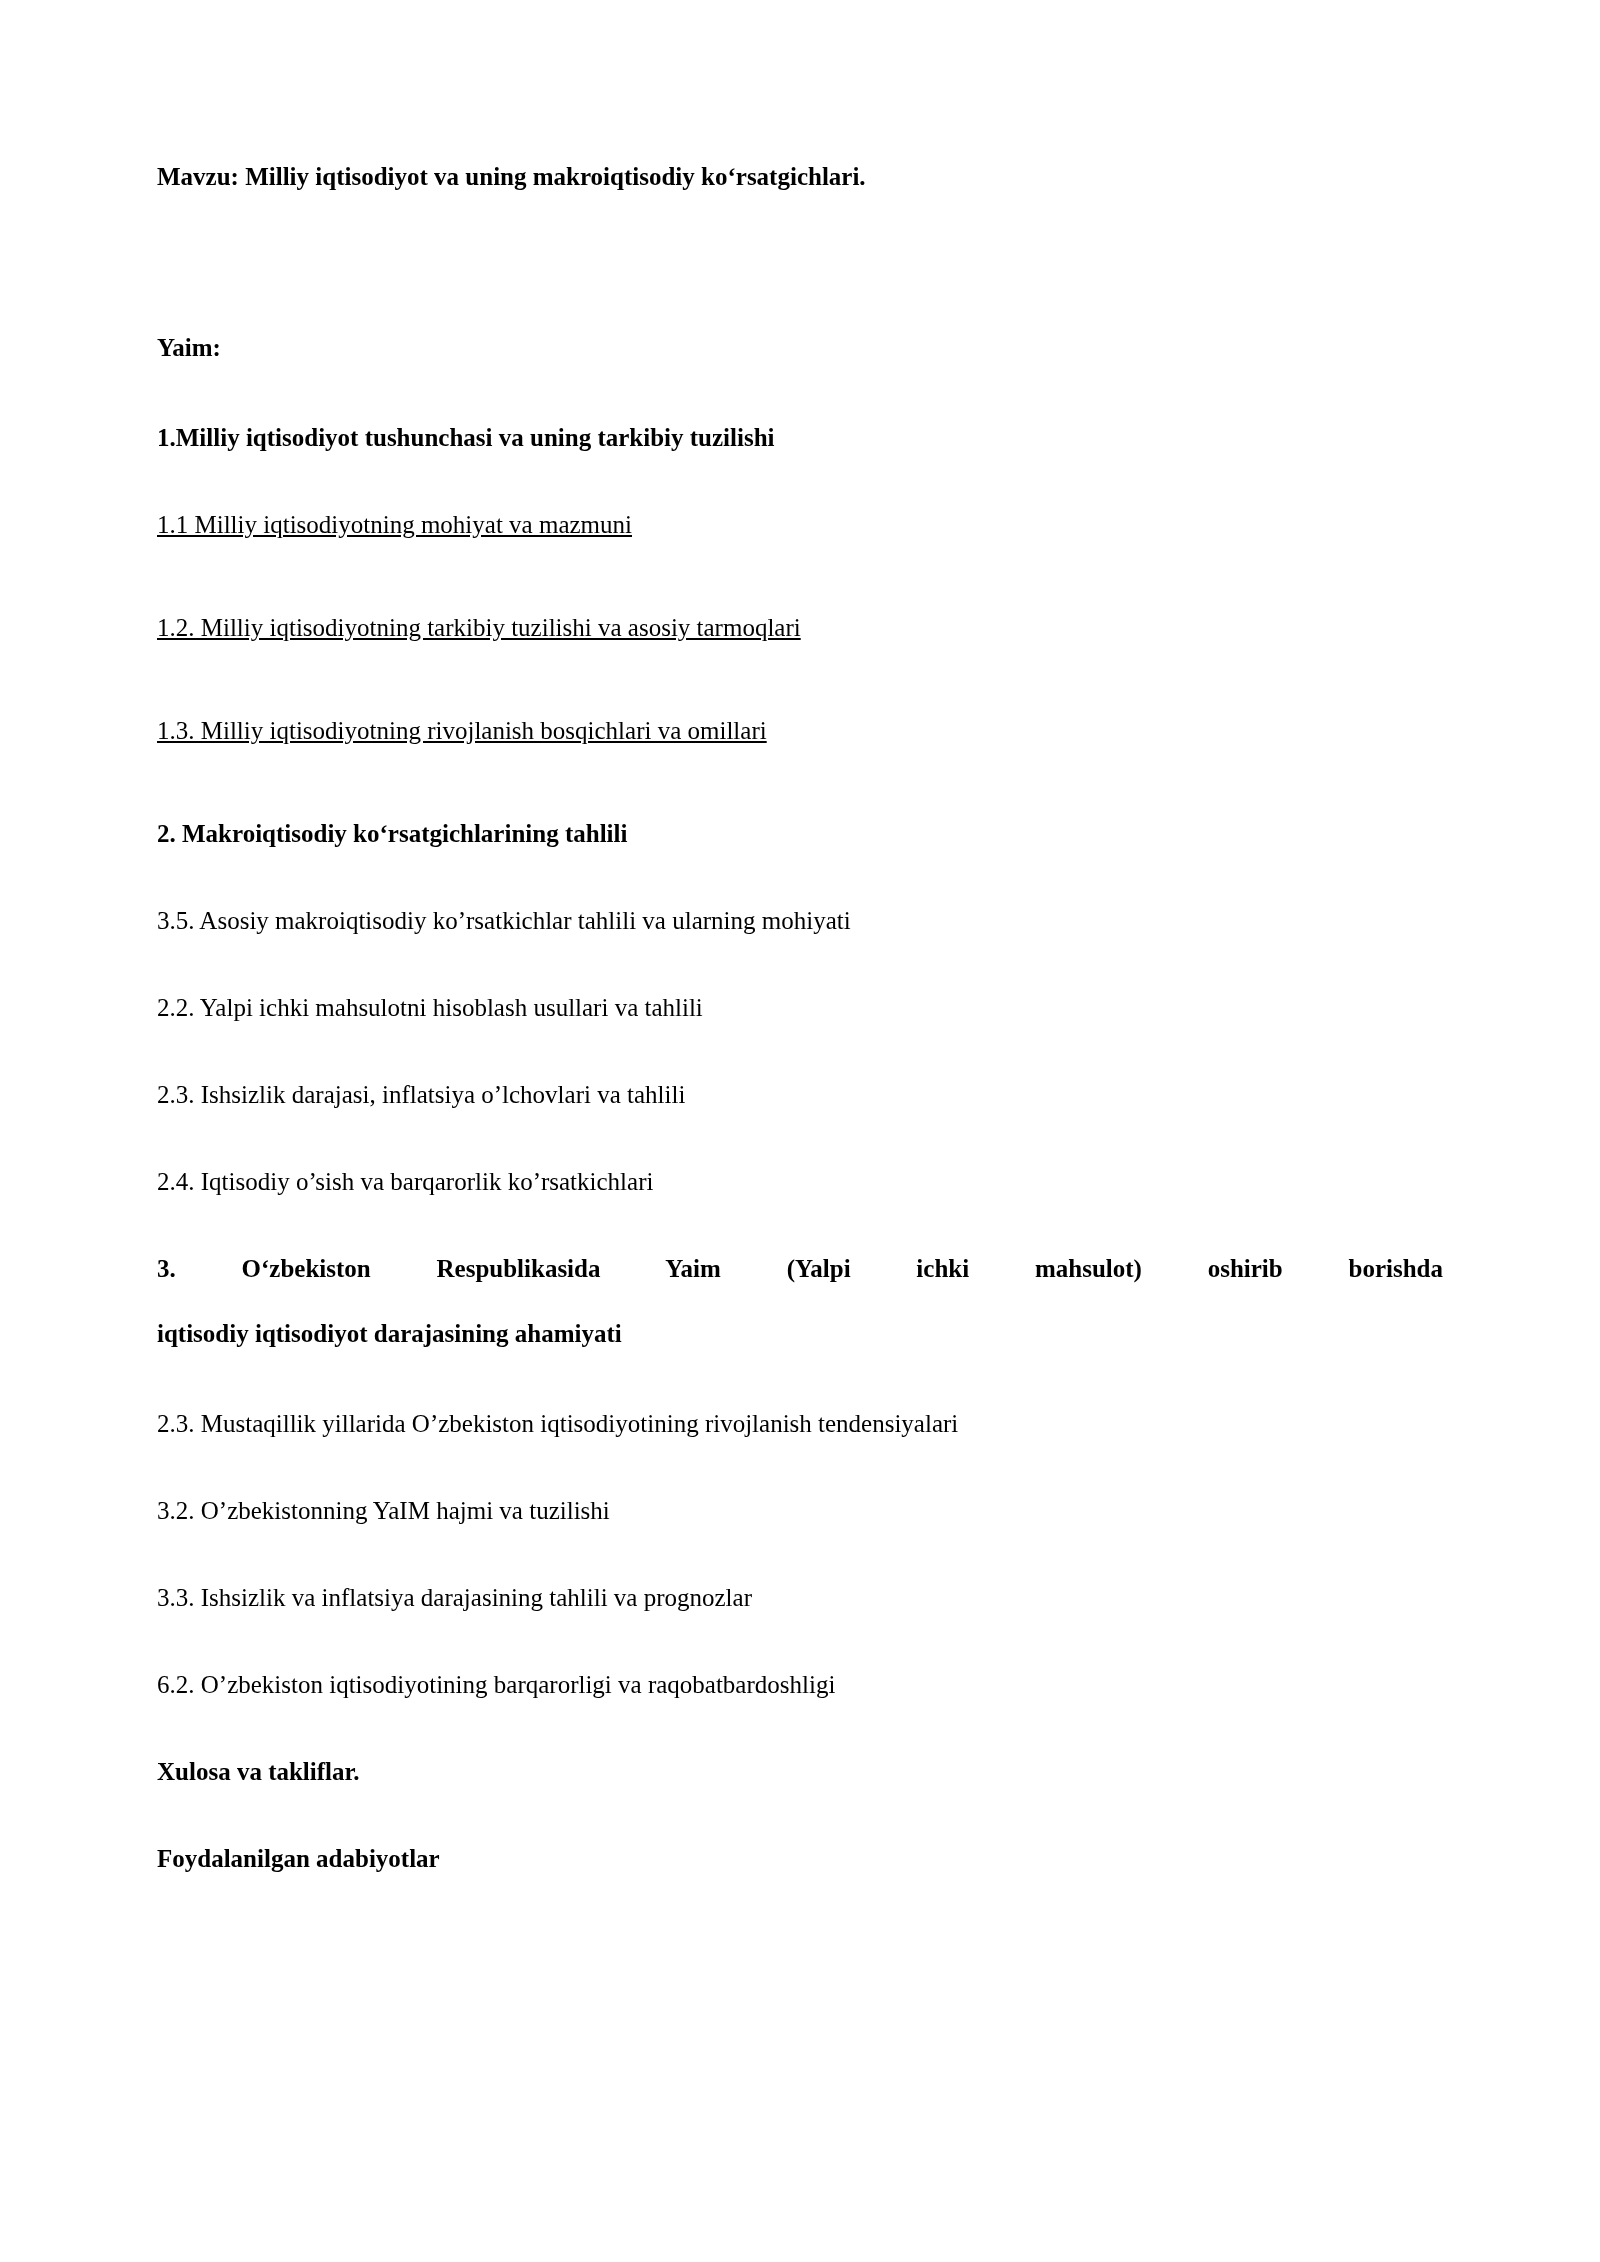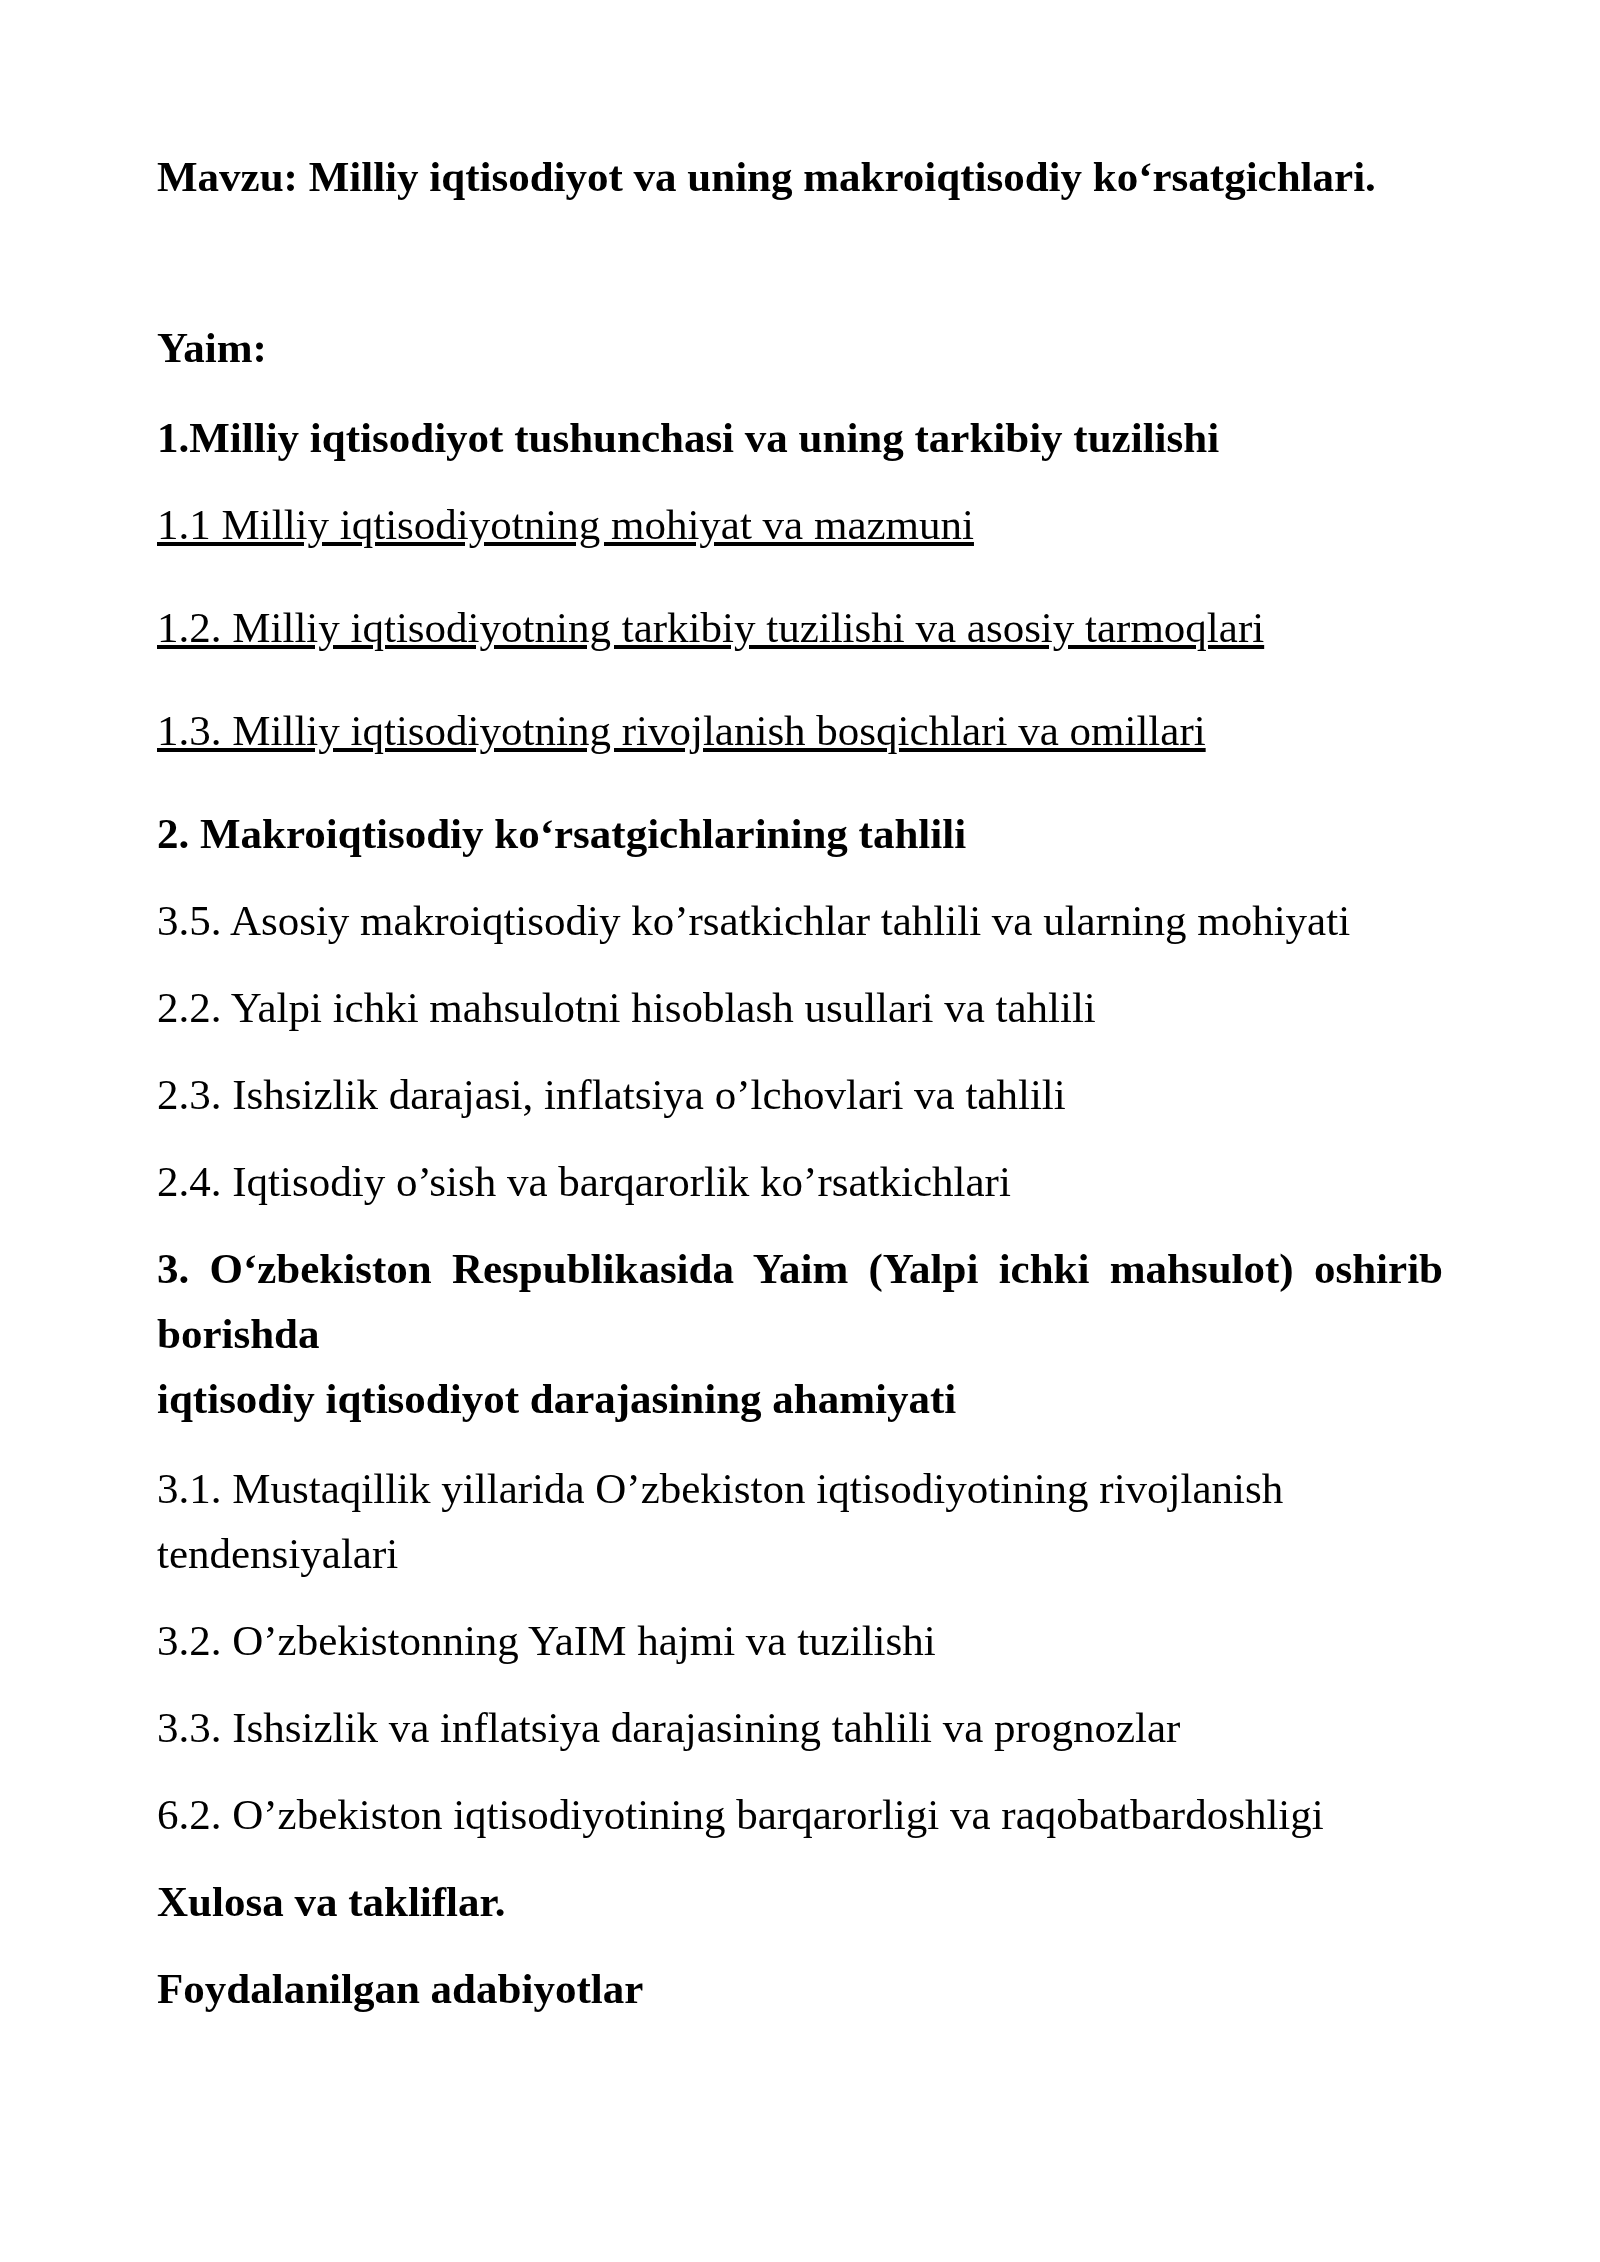--- a/index.html
+++ b/index.html
@@ -8,21 +8,21 @@
     background: #ffffff;
   }
   .page {
     position: relative;
     box-sizing: border-box;
     width: 1600px;
     height: 2262px;
     background: #ffffff;
     color: #000000;
     font-family: "Liberation Serif", "DejaVu Serif", serif;
-    font-size: 43px;
+    font-size: 25px;
     line-height: 65px;
     padding: 144px 157px 0 157px;
     overflow: hidden;
   }
   .page p {
     margin: 0 0 22px 0;
     text-align: left;
   }
   .bold { font-weight: bold; }
   .title { margin-bottom: 106px !important; }
@@ -64,21 +64,21 @@
 
   <p>2.3. Ishsizlik darajasi, inflatsiya o’lchovlari va tahlili</p>
 
   <p>2.4. Iqtisodiy o’sish va barqarorlik ko’rsatkichlari</p>
 
   <p class="bold two-line">
     <span class="l1">3. Oʻzbekiston Respublikasida Yaim (Yalpi ichki mahsulot) oshirib borishda</span>
     <span class="l2">iqtisodiy iqtisodiyot darajasining ahamiyati</span>
   </p>
 
-  <p>3.1. Mustaqillik yillarida O’zbekiston iqtisodiyotining rivojlanish tendensiyalari</p>
+  <p>2.3. Mustaqillik yillarida O’zbekiston iqtisodiyotining rivojlanish tendensiyalari</p>
 
   <p>3.2. O’zbekistonning YaIM hajmi va tuzilishi</p>
 
   <p>3.3. Ishsizlik va inflatsiya darajasining tahlili va prognozlar</p>
 
   <p>6.2. O’zbekiston iqtisodiyotining barqarorligi va raqobatbardoshligi</p>
 
   <p class="bold">Xulosa va takliflar.</p>
 
   <p class="bold">Foydalanilgan adabiyotlar</p>

